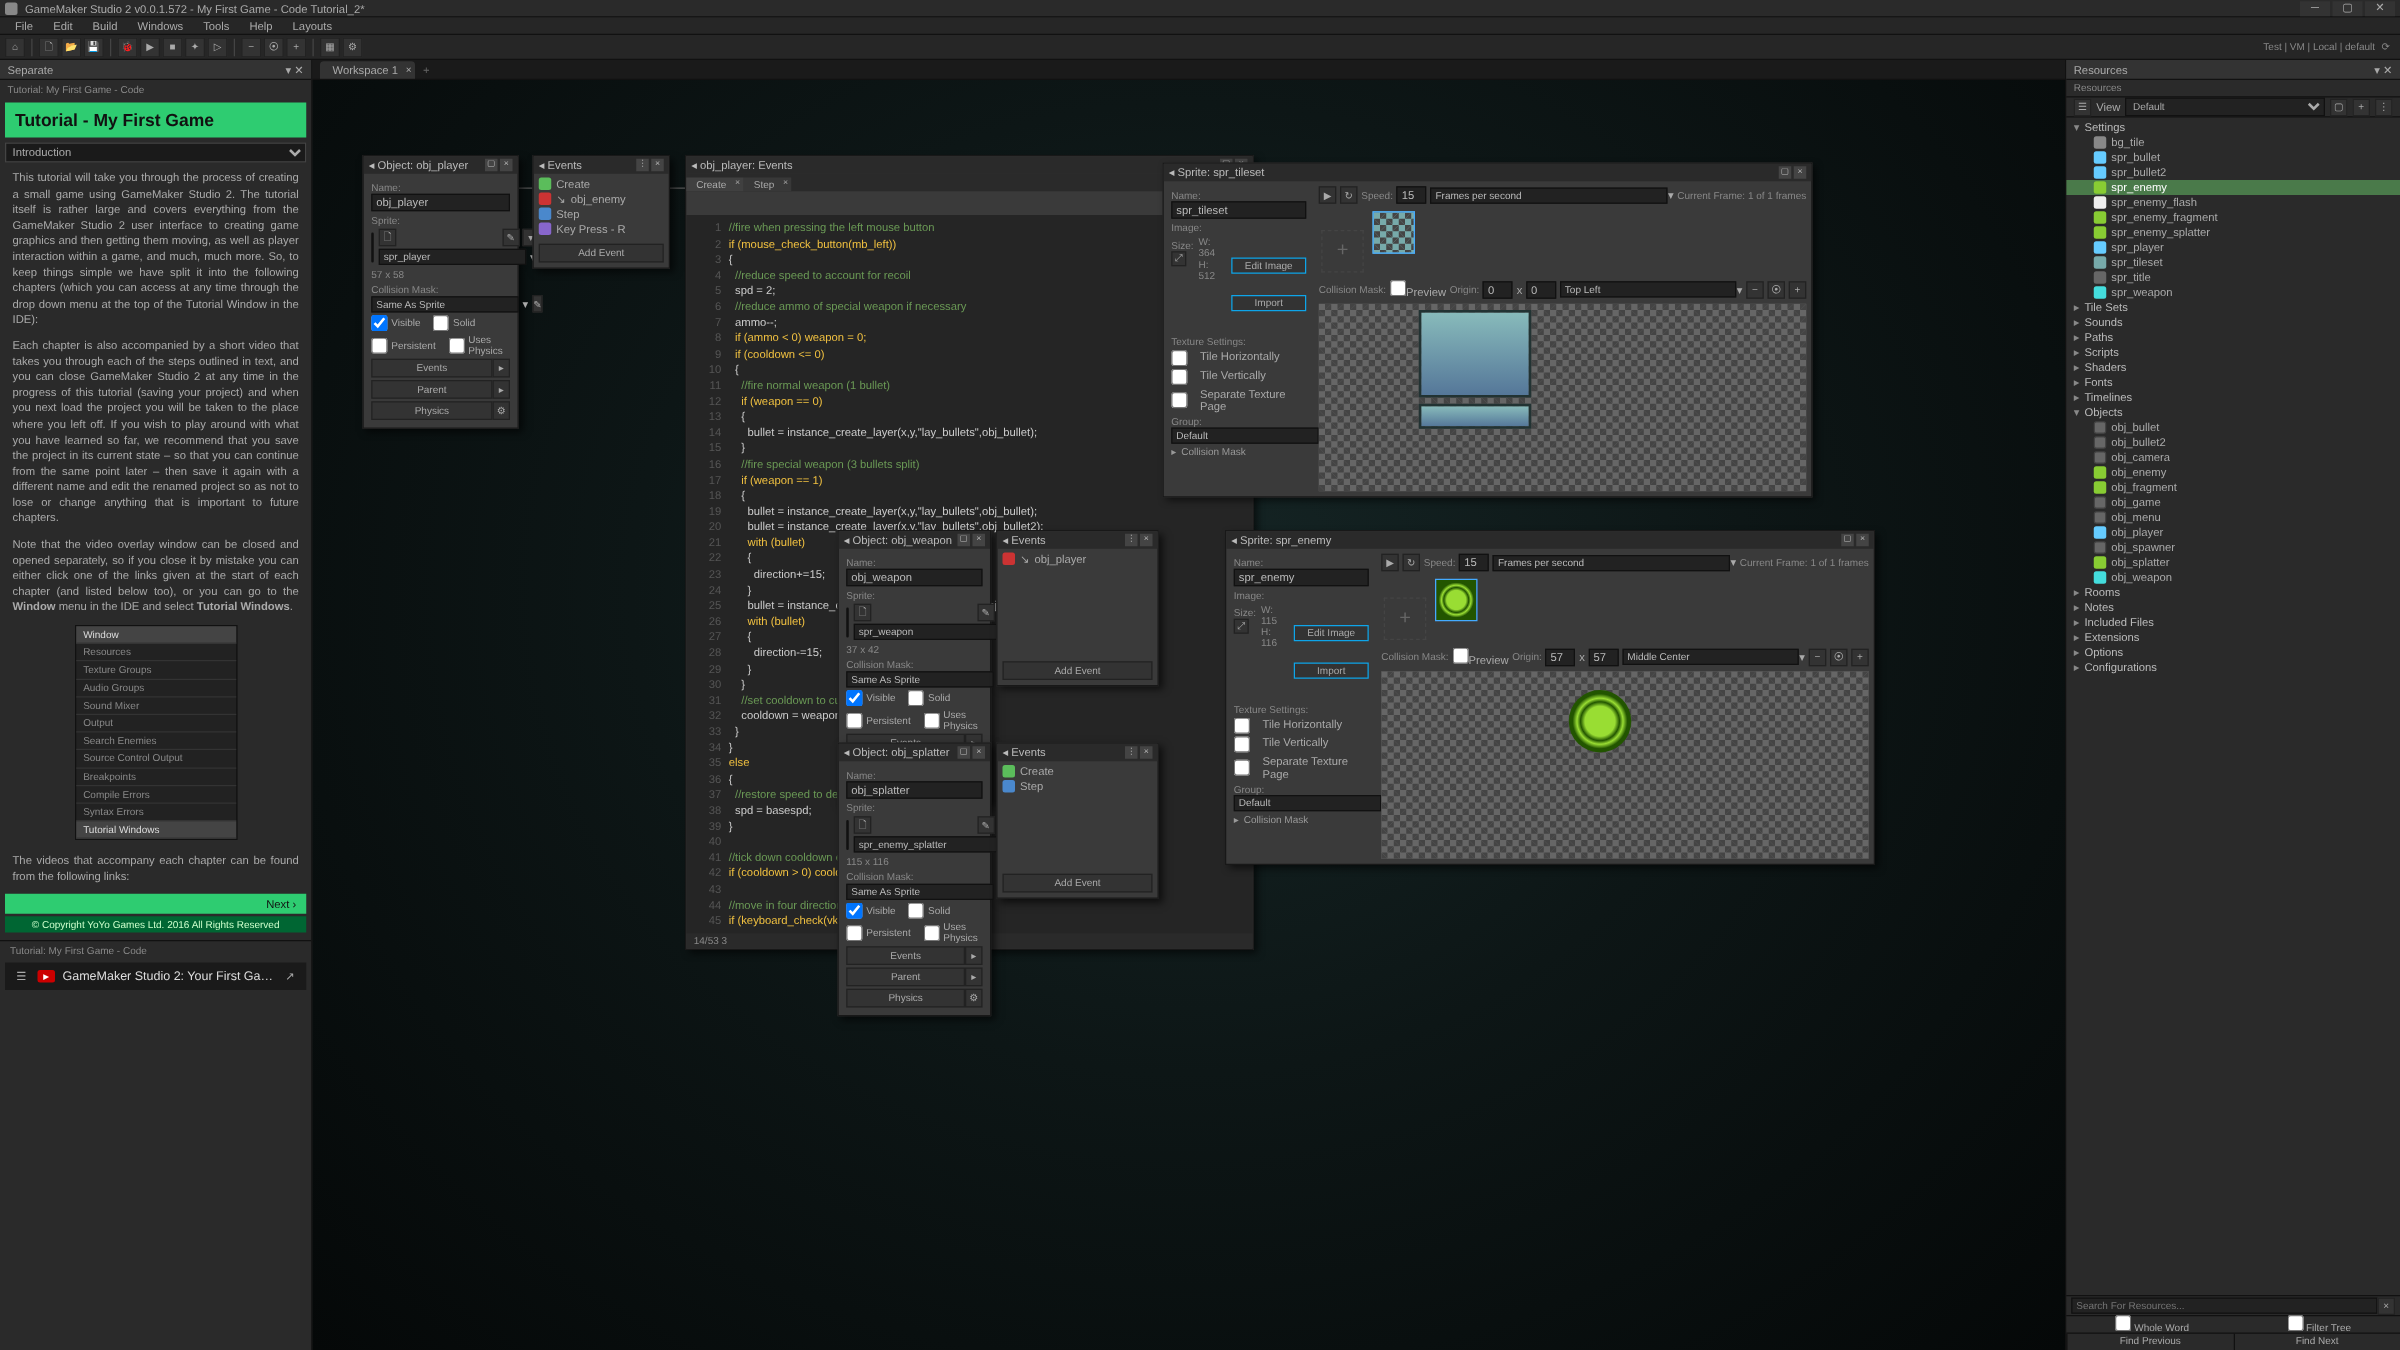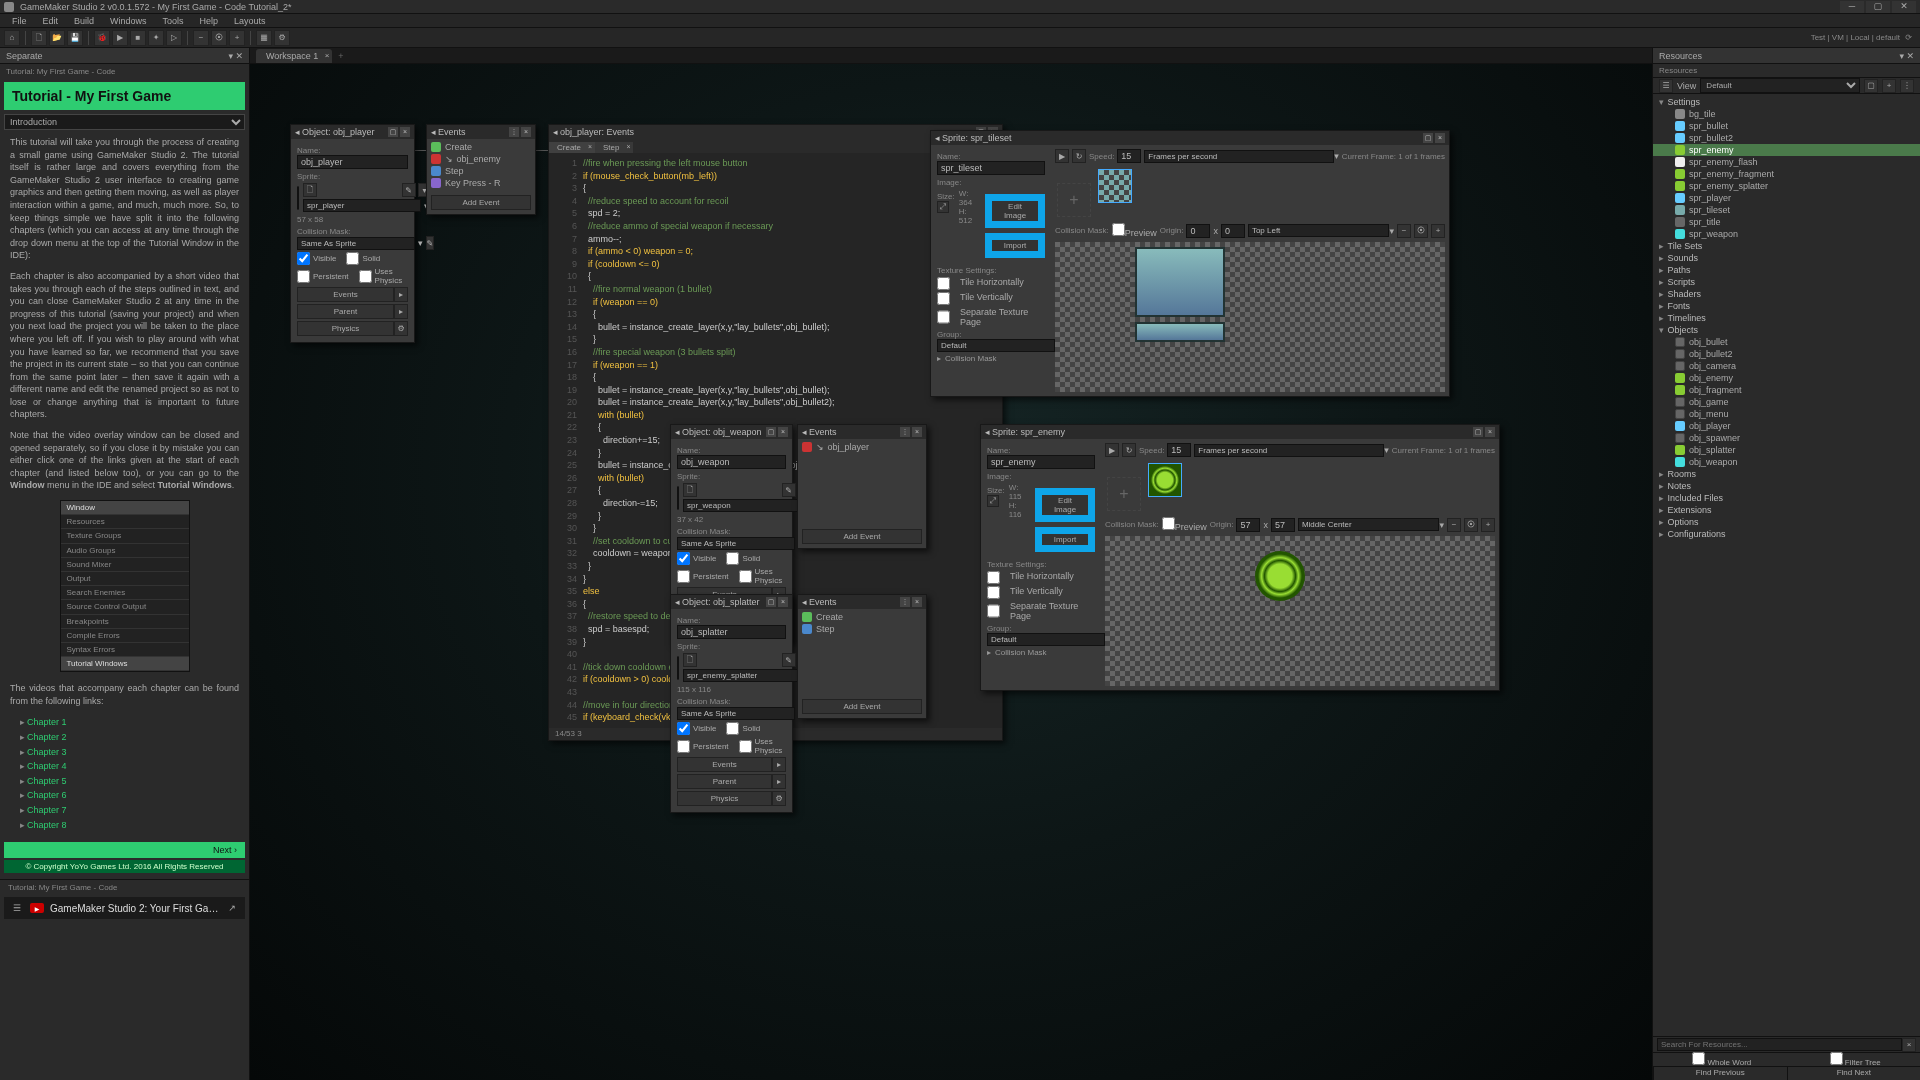--- a/index.html
+++ b/index.html
@@ -79,35 +79,35 @@
 .events-list { padding: 2px 0; }
 .event-item { display: flex; align-items: center; gap: 4px; padding: 1px 4px; cursor: pointer; font-size: 9px; }
 .event-icon { width: 10px; height: 10px; border-radius: 2px; }
 .add-event-btn { background: #333; border: 1px solid #222; padding: 2px; text-align: center; margin: 4px; cursor: pointer; font-size: 8px; }
 
 
 .code-tabs { height: 14px; background: #2a2a2a; display: flex; align-items: flex-end; }
 .code-tab { background: #383838; padding: 1px 14px 1px 8px; font-size: 8px; position: relative; cursor: pointer; }
 .code-tab.first { background: #404040; }
 .code-tab .close { position: absolute; right: 3px; top: 1px; font-size: 7px; }
-.code-body { background: #252525; font-family: Consolas, monospace; font-size: 9px; line-height: 1.4; padding: 4px; white-space: pre; overflow: hidden; color: #ccc; }
+.code-body { background: #252525; font-family: Consolas, monospace; font-size: 9px; line-height: 1.4; padding: 4px; white-space: pre; overflow: hidden; color: #ccc; margin-top: 19px; }
 .gutter { display: inline-block; width: 30px; color: #555; text-align: right; padding-right: 6px; user-select: none; }
 .c-comment { color: #6a9955; }
 .c-kw { color: #f0c040; }
 .code-status { height: 12px; background: #2a2a2a; padding: 0 6px; font-size: 8px; color: #888; display: flex; align-items: center; }
 
 
 .sprite-ed-left { float: left; width: 120px; padding: 4px 6px; }
 .sprite-toolbar { display: flex; gap: 3px; align-items: center; margin-bottom: 4px; }
 .sprite-canvas { background: #2a2a2a; position: relative; min-height: 150px; }
 .checker { background-image: linear-gradient(45deg, #444 25%, transparent 25%), linear-gradient(-45deg, #444 25%, transparent 25%), linear-gradient(45deg, transparent 75%, #444 75%), linear-gradient(-45deg, transparent 75%, #444 75%); background-size: 10px 10px; background-position: 0 0, 0 5px, 5px -5px, -5px 0px; background-color: #666; }
 .frame-thumb { width: 34px; height: 34px; border: 1px solid #111; margin: 2px; display: inline-block; }
 .frame-thumb.selected { border: 1px solid #4af; }
 .add-frame { width: 34px; height: 34px; border: 1px dashed #444; display: inline-flex; align-items: center; justify-content: center; font-size: 16px; color: #666; cursor: pointer; margin: 2px; }
-.ed-btn { background: #333; border: 7px solid #0ea5e9; padding: 1px 8px; font-size: 8px; cursor: pointer; margin: 5px 0; display: block; width: 60px; text-align: center; }
+.ed-btn { background: #333; border: 1px solid #0ea5e9; padding: 1px 8px; font-size: 8px; cursor: pointer; margin: 17px 0; display: block; width: 60px; text-align: center; }
 .size-label { font-size: 8px; color: #888; }
 .collapse-section { display: flex; align-items: center; gap: 4px; padding: 2px 0; font-size: 8px; color: #999; cursor: pointer; }
 .collapse-section::before { content: "▸ "; }
 
 
 .right-panel { position: absolute; right: 0; top: 48px; width: 268px; bottom: 0; background: #2a2a2a; border-left: 1px solid #111; display: flex; flex-direction: column; }
 .right-tab { height: 16px; background: #333; display: flex; align-items: center; padding: 0 6px; border-bottom: 1px solid #111; }
 .right-header { height: 14px; padding: 0 6px; display: flex; align-items: center; font-size: 8px; color: #888; border-bottom: 1px solid #111; }
 .view-row { height: 16px; display: flex; align-items: center; padding: 0 6px; border-bottom: 1px solid #111; gap: 4px; }
 .view-select { flex: 1; background: #222; border: 1px solid #111; color: #aaa; font-size: 8px; padding: 1px; }
@@ -199,30 +199,20 @@
       <div>Sound Mixer</div>
       <div>Output</div>
       <div>Search Enemies</div>
       <div>Source Control Output</div>
       <div>Breakpoints</div>
       <div>Compile Errors</div>
       <div>Syntax Errors</div>
       <div class="selected">Tutorial Windows</div>
     </div>
     <p>The videos that accompany each chapter can be found from the following links:</p>
-    <ul class="chapter-list">
-      <li>Chapter 1</li>
-      <li>Chapter 2</li>
-      <li>Chapter 3</li>
-      <li>Chapter 4</li>
-      <li>Chapter 5</li>
-      <li>Chapter 6</li>
-      <li>Chapter 7</li>
-      <li>Chapter 8</li>
-    </ul>
   </div>
   <div class="next-btn">Next ›</div>
   <div class="copyright">© Copyright YoYo Games Ltd. 2016 All Rights Reserved</div>
   <div class="video-breadcrumb">Tutorial: My First Game - Code</div>
   <div class="video-player">
     <div class="video-title-row">
       <span class="vc-btn">☰</span>
       <div class="yt-badge">▶</div>
       <div class="video-title">GameMaker Studio 2: Your First Game (G...</div>
       <span class="vc-btn">↗</span>

